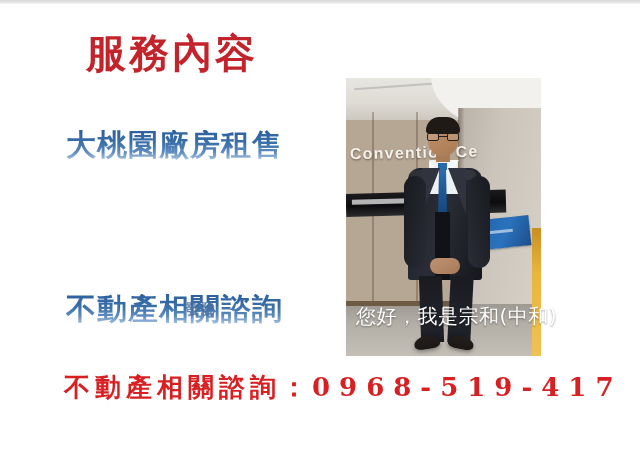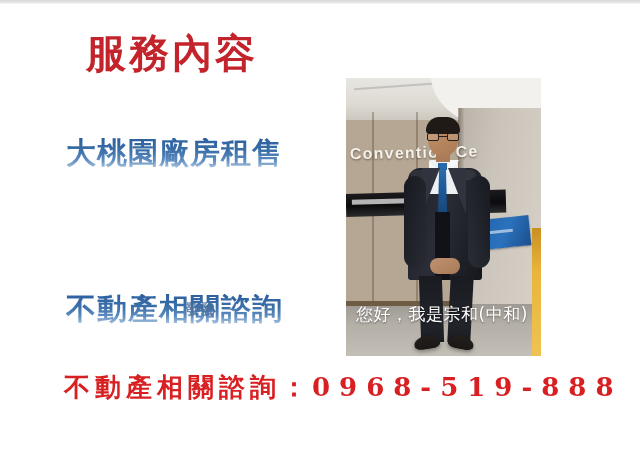--- a/index.html
+++ b/index.html
@@ -51,21 +51,21 @@
     background:linear-gradient(to bottom,
         #2d5f9e 0%,
         #3a6fa8 42%,
         #5e8cc0 74%,
         #a9c4dd 100%);
     -webkit-background-clip:text;
     background-clip:text;
     color:transparent;
     -webkit-text-fill-color:transparent;
   }
-  .bullet-1 { top:138px; }
+  .bullet-1 { top:130px; }
   .bullet-2 { top:212px; }
   .bullet-3 { top:294px; }
 
   
   .glyph-artifact {
     position:absolute;
     left:185px; top:302px;
     font-family:"DejaVu Sans", sans-serif;
     font-size:15px;
     font-weight:700;
@@ -353,21 +353,21 @@
     box-shadow:0 2px 4px rgba(0,0,0,.35);
   }
   .m-shoe.l { left:12px; transform:rotate(-9deg); }
   .m-shoe.r { left:46px; transform:rotate(11deg); }
 
   
   .photo-caption {
     position:absolute;
     left:356px; top:306px;
     font-family:"DejaVu Sans", sans-serif;
-    font-size:17px;
+    font-size:20px;
     font-weight:400;
     color:#ffffff;
     letter-spacing:.5px;
     white-space:nowrap;
     line-height:1;
     text-shadow:0 1px 2px rgba(0,0,0,.45);
   }
 </style>
 </head>
 <body>
@@ -379,21 +379,21 @@
   <div class="heading">服務內容</div>
 
   <div class="bullet bullet-1">大桃園廠房租售</div>
 
 
   <div class="bullet bullet-3">不動產相關諮詢</div>
 
   <div class="glyph-artifact">發發</div>
 
   <div class="phone-line">
-    <span>不動產相關諮詢：</span><span class="num">0968-519-888</span>
+    <span>不動產相關諮詢：</span><span class="num">0968-519-417</span>
   </div>
 
   <div class="photo">
 
     <div class="ph-ceiling">
       <div class="ph-ceiling-line"></div>
     </div>
     <div class="ph-ceiling-curve"></div>
 
     <div class="ph-rightwall"></div>

